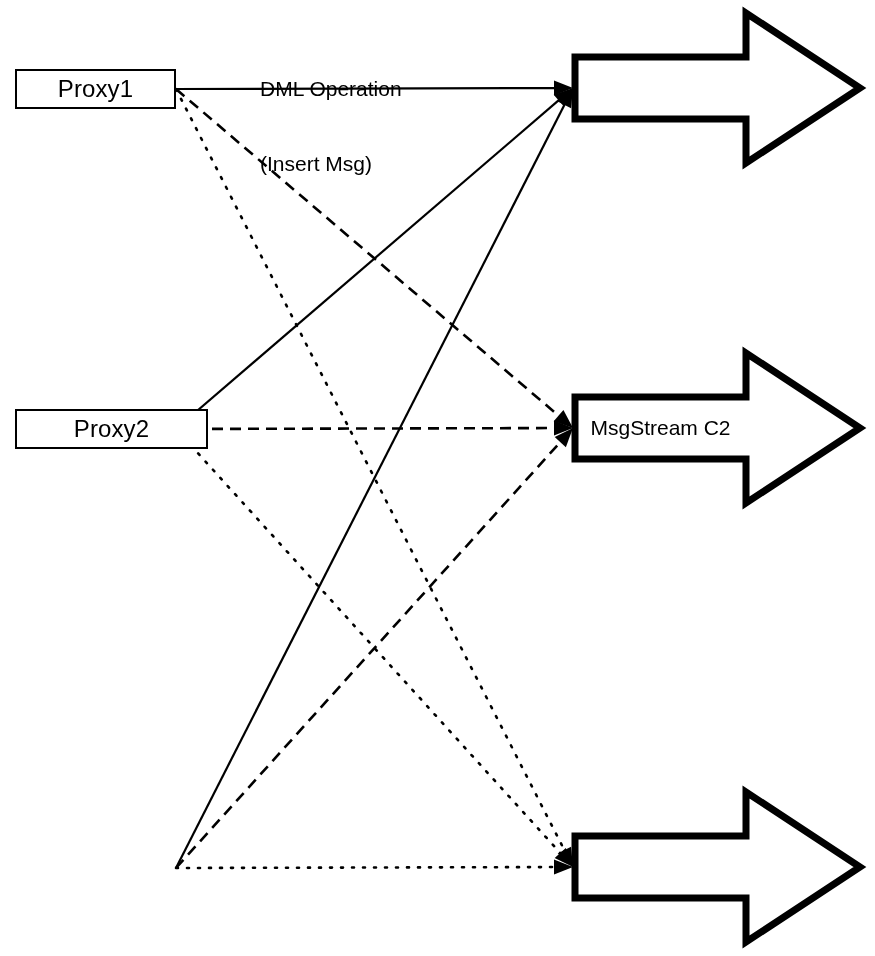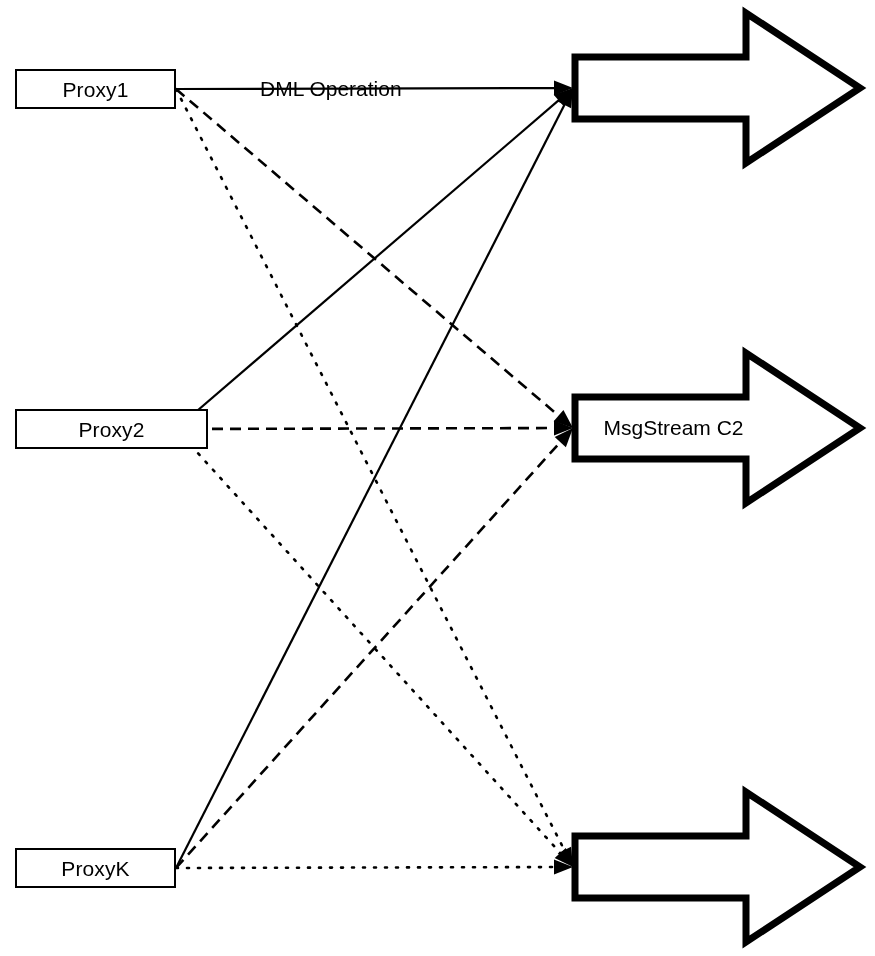--- a/index.html
+++ b/index.html
@@ -10,21 +10,21 @@
     overflow:hidden;
   }
   #canvas{position:relative;width:875px;height:956px;background:#fff;}
   #wires{position:absolute;left:0;top:0;width:875px;height:956px;}
   .node-box{
     position:absolute;
     box-sizing:border-box;
     background:#ffffff;
     border:2px solid #000000;
     display:flex;align-items:center;justify-content:center;
-    font-size:21px;
+    font-size:24px;
     line-height:1;
     letter-spacing:0.1px;
   }
   .stream{
     position:absolute;
     font-size:21px;
     line-height:1;
     pointer-events:none;
   }
   .stream-label{
@@ -67,36 +67,34 @@
         <polygon points="573,867 554.0189519031844,874.5478349972939 553.9811686477333,859.5478825831824" fill="#000000"></polygon>
       </g>
   </svg>
 
   <div class="node-box" style="left:15px;top:69px;width:161px;height:40px;">
     <span>Proxy1</span>
   </div>
   <div class="node-box" style="left:15px;top:409px;width:193px;height:40px;">
     <span>Proxy2</span>
   </div>
-  <div class="node-box" style="left:15px;top:848px;width:161px;height:40px;">
-    <span>ProxyK</span>
-  </div>
 
   <svg class="stream" style="left:568px;top:5px;width:300px;height:170px;" viewBox="568 5 300 170" xmlns="http://www.w3.org/2000/svg">
     <polygon points="575,57 746,57 746,13 860,88 746,163 746,119 575,119" fill="#ffffff" stroke="#000000" stroke-width="7" stroke-linejoin="miter"></polygon>
   </svg>
 
   <svg class="stream" style="left:568px;top:345px;width:300px;height:170px;" viewBox="568 345 300 170" xmlns="http://www.w3.org/2000/svg">
     <polygon points="575,397 746,397 746,353 860,428 746,503 746,459 575,459" fill="#ffffff" stroke="#000000" stroke-width="7" stroke-linejoin="miter"></polygon>
   </svg>
-  <div class="stream-label" style="left:588px;top:397px;width:171px;height:62px;">
+  <div class="stream-label" style="left:575px;top:397px;width:171px;height:62px;">
     <span>MsgStream C2</span>
   </div>
 
   <svg class="stream" style="left:568px;top:784px;width:300px;height:170px;" viewBox="568 784 300 170" xmlns="http://www.w3.org/2000/svg">
     <polygon points="575,836 746,836 746,792 860,867 746,942 746,898 575,898" fill="#ffffff" stroke="#000000" stroke-width="7" stroke-linejoin="miter"></polygon>
   </svg>
 
   <div class="edge-label" style="left:260px;top:26px;width:300px;">
     <div>DML Operation</div>
+    <div>(Insert Msg)</div>
   </div>
 
 </div>
 
 </body></html>

